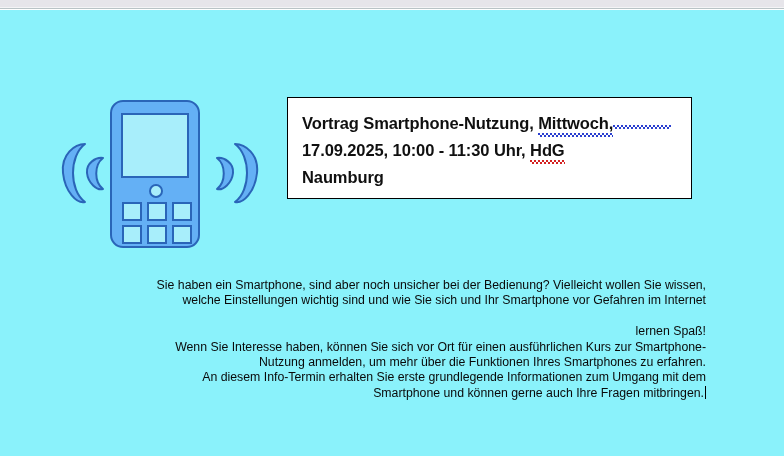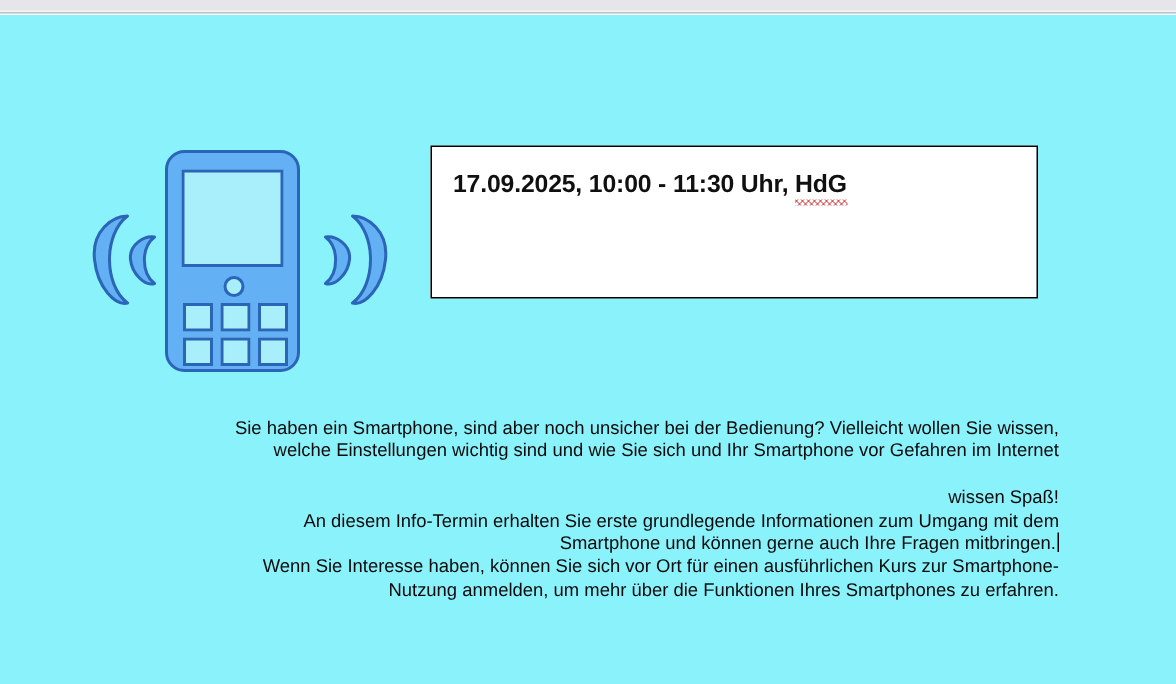--- a/index.html
+++ b/index.html
@@ -226,34 +226,36 @@
 
       <div class="wave" style="left:158px; top:46px;">
         <svg width="52" height="70" viewBox="0 0 52 70">
           <path d="M22 6 C38 18, 38 52, 22 64 C30 66, 42 54, 44 35 C46 16, 32 6, 22 6 Z" fill="#64b0f5" stroke="#2a65b8" stroke-width="2" stroke-linejoin="round"></path>
           <path d="M4 20 C13 27, 13 44, 4 51 C10 53, 19 45, 20 35 C21 25, 11 19, 4 20 Z" fill="#64b0f5" stroke="#2a65b8" stroke-width="2" stroke-linejoin="round"></path>
         </svg>
       </div>
     </div>
 
     <div class="titlebox">
+      <span class="line"><span>Vortrag Smartphone-Nutzung, </span><span class="sq sq-blue">Mittwoch,</span><span class="sq sq-blue sq-blue-tail"></span></span>
       <span class="line"><span>17.09.2025, 10:00 - 11:30 Uhr, </span><span class="sq sq-red">HdG</span></span>
+      <span class="line">Naumburg</span>
     </div>
 
     <div class="bodytext">
       <p>
         <span>Sie haben ein Smartphone, sind aber noch unsicher bei der Bedienung? Vielleicht wollen Sie wissen,</span><br>
         <span>welche Einstellungen wichtig sind und wie Sie sich und Ihr Smartphone vor Gefahren im Internet</span><br>
         <br>
-        <span>wissen Spaß!</span>
+        <span>lernen Spaß!</span>
+      </p>
+      <p>
+        <span>Wenn Sie Interesse haben, können Sie sich vor Ort für einen ausführlichen Kurs zur Smartphone-</span><br>
+        <span>Nutzung anmelden, um mehr über die Funktionen Ihres Smartphones zu erfahren.</span>
       </p>
       <p>
         <span>An diesem Info-Termin erhalten Sie erste grundlegende Informationen zum Umgang mit dem</span><br>
         <span>Smartphone und können gerne auch Ihre Fragen mitbringen.</span><span class="caret"></span>
       </p>
-      <p>
-        <span>Wenn Sie Interesse haben, können Sie sich vor Ort für einen ausführlichen Kurs zur Smartphone-</span><br>
-        <span>Nutzung anmelden, um mehr über die Funktionen Ihres Smartphones zu erfahren.</span>
-      </p>
     </div>
 
   </div>
 </div>
 
 </body></html>

